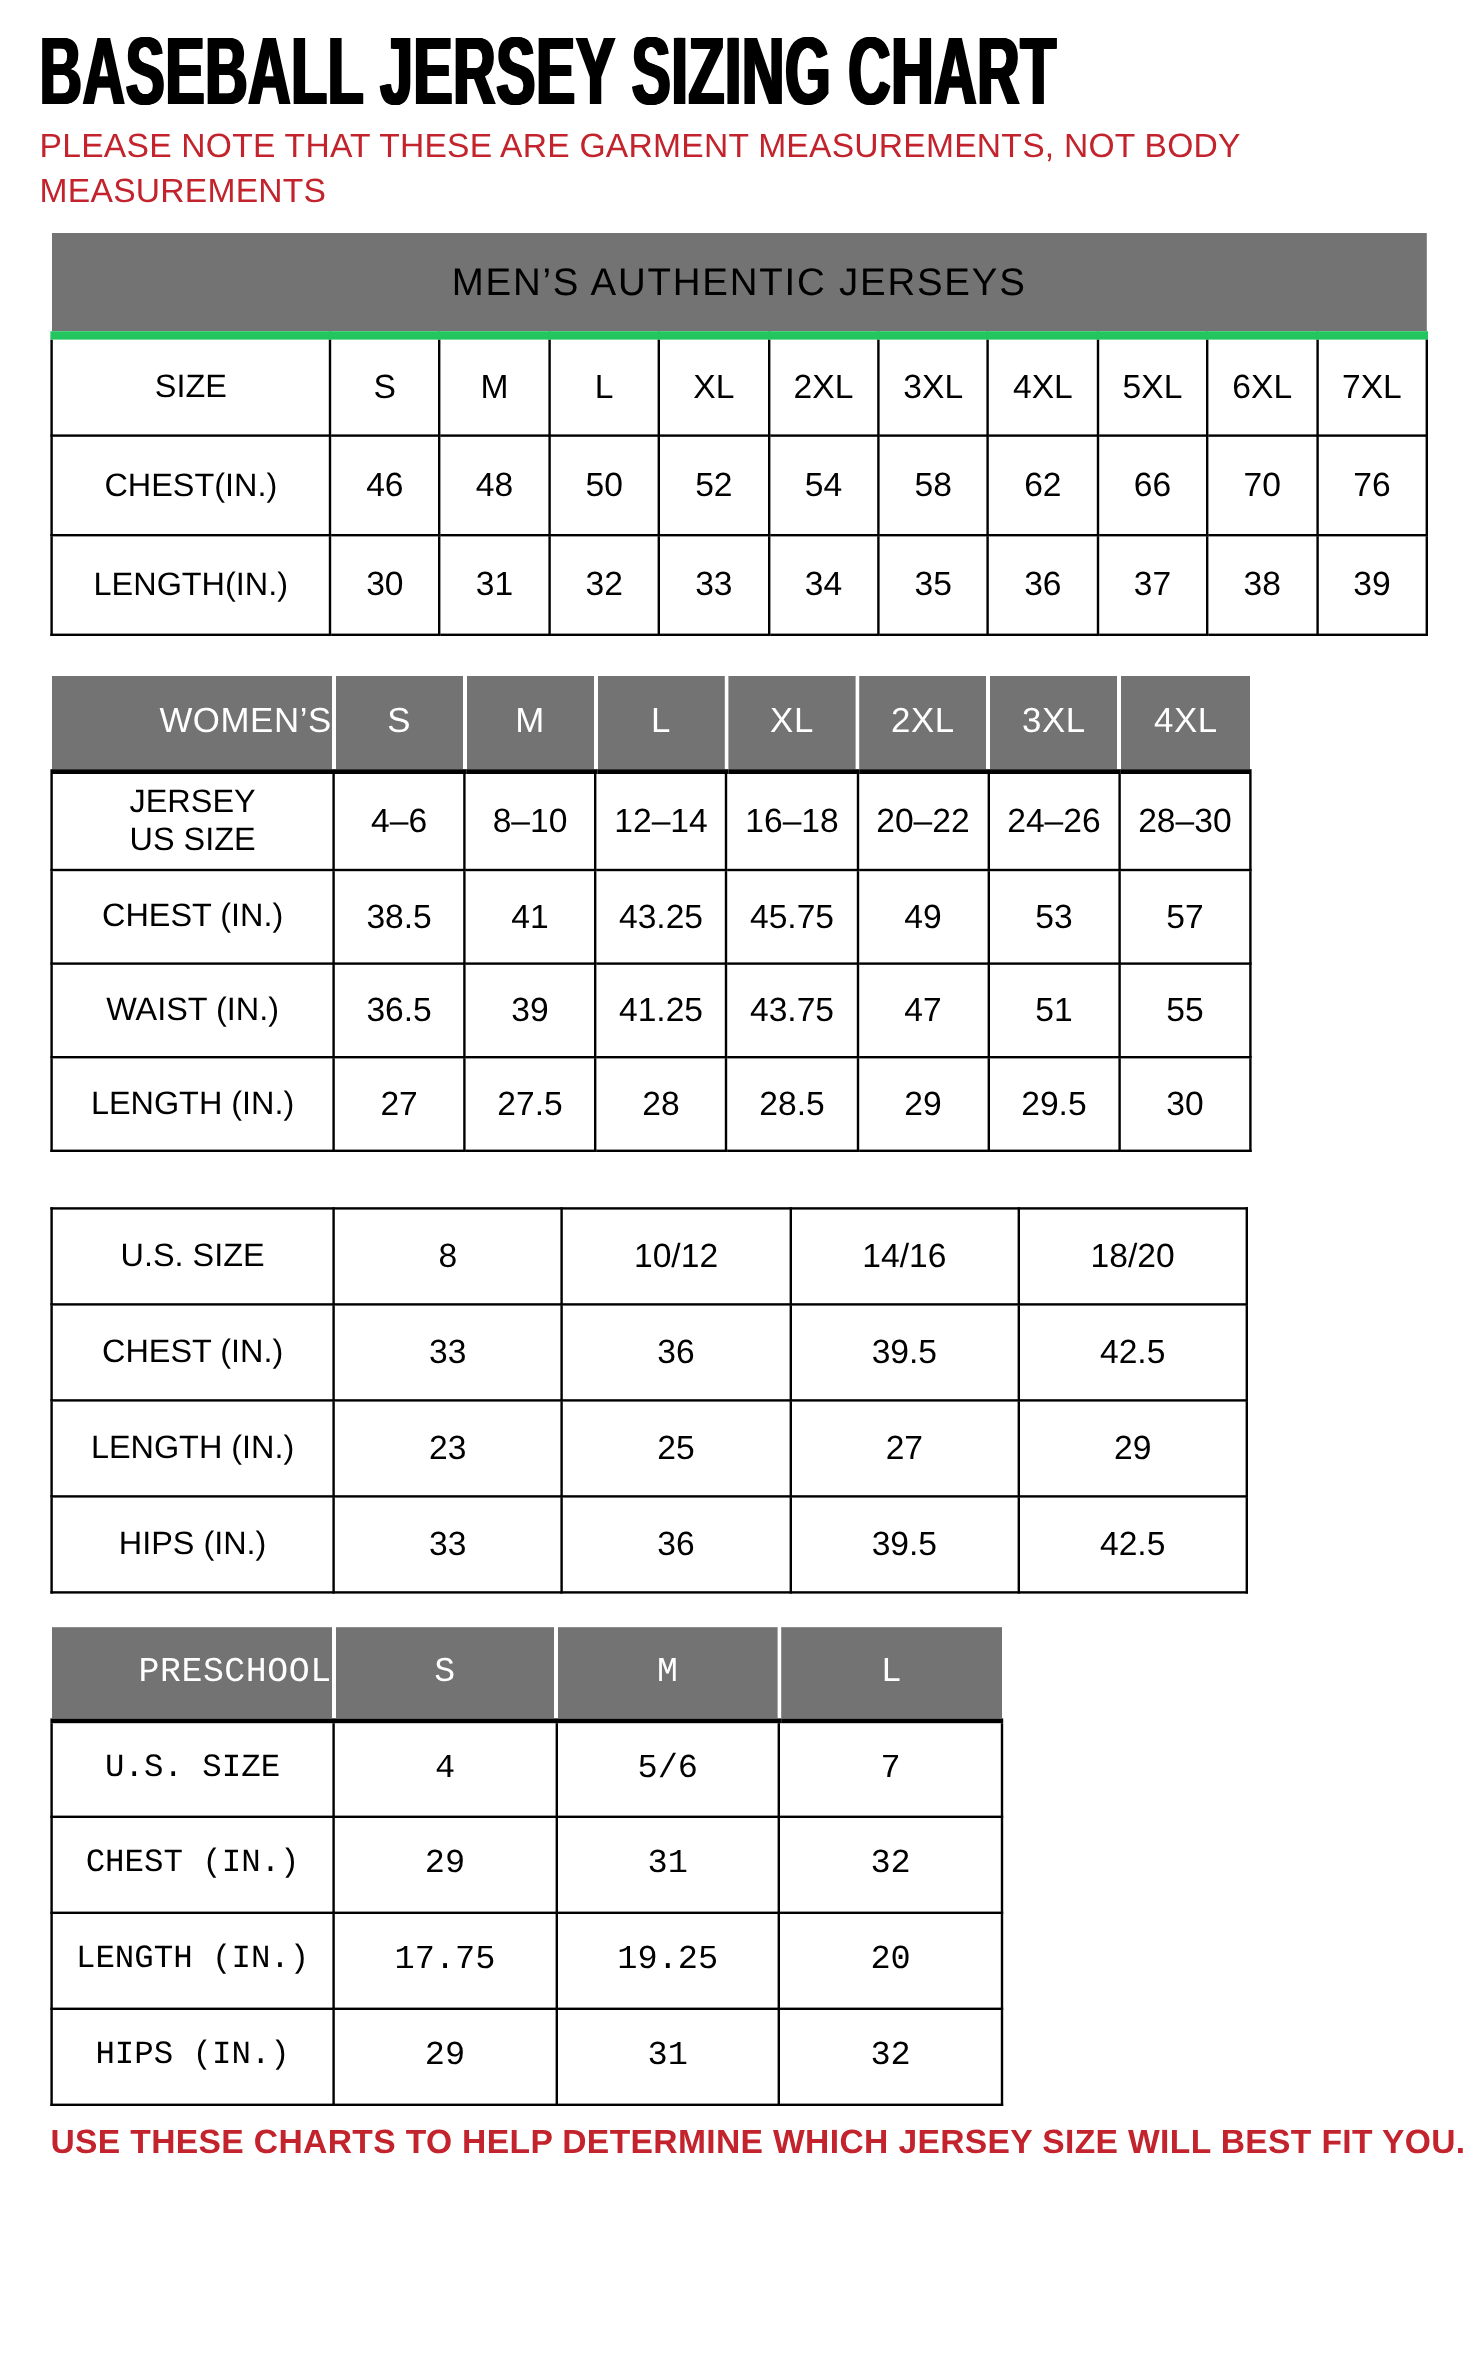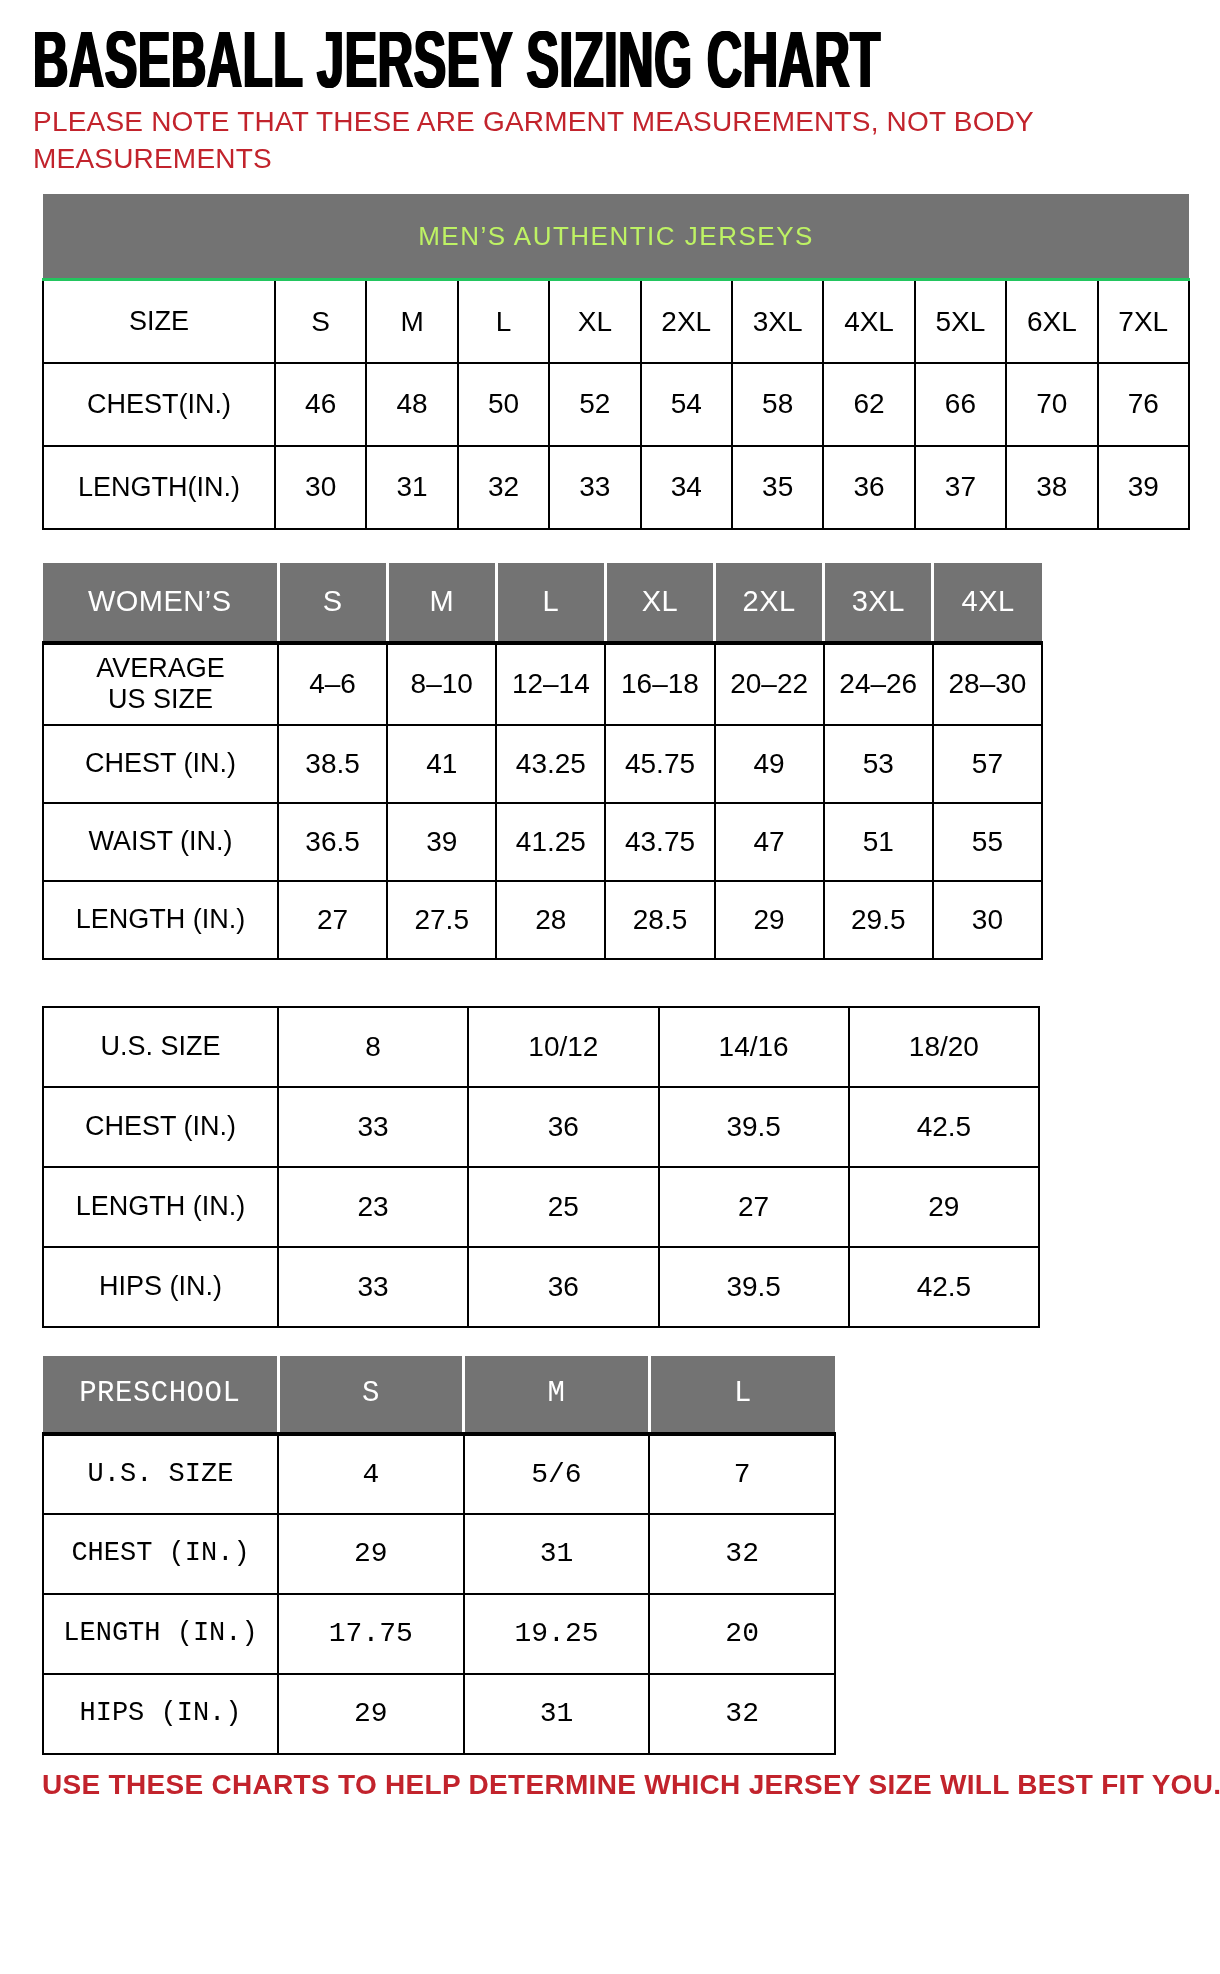--- a/index.html
+++ b/index.html
@@ -39,32 +39,32 @@
     font-weight:400;padding:0;overflow:hidden;
   }
   .sz-table .val{font-size:28px;}
   .sz-table .label{font-size:27px;white-space:pre-line;line-height:1.15;}
   .sz-table .ghead{
     background:var(--gray);color:#ffffff;
     border-top:none;border-left:3px solid #fff;border-right:3px solid #fff;
     border-bottom:4px solid #000;
     font-size:29px;letter-spacing:0.5px;
   }
-  .sz-table .ghead:first-child{border-left:none;}
+  .sz-table .ghead:first-child{border-left:none;text-align:right;}
   .sz-table .ghead:last-child{border-right:none;}
 
   
   .mens{width:1148px;margin-top:16px;}
   .mens col.c-label{width:232px;}
   .mens tr{height:83px;}
   .mens tr.hdr{height:86px;}
   .mens .title-cell{
-    background:var(--gray);color:#bef264;
-    border:none;border-bottom:3px solid #22c55e;
-    font-size:26px;letter-spacing:1.5px;
+    background:var(--gray);color:#000000;
+    border:none;border-bottom:7px solid #22c55e;
+    font-size:32px;letter-spacing:1.5px;
   }
 
   
   .womens{width:1001px;margin-top:33px;}
   .womens col.c-label{width:235px;}
   .womens tr{height:78px;}
   .womens tr.hdr{height:80px;}
   .womens tbody tr:nth-child(2){height:82px;}
 
   
@@ -157,21 +157,21 @@
           <th class="ghead label">WOMEN’S</th>
           <th class="ghead">S</th>
           <th class="ghead">M</th>
           <th class="ghead">L</th>
           <th class="ghead">XL</th>
           <th class="ghead">2XL</th>
           <th class="ghead">3XL</th>
           <th class="ghead">4XL</th>
         </tr>
         <tr>
-          <td class="label">AVERAGE
+          <td class="label">JERSEY
 US SIZE</td>
           <td class="val">4–6</td>
           <td class="val">8–10</td>
           <td class="val">12–14</td>
           <td class="val">16–18</td>
           <td class="val">20–22</td>
           <td class="val">24–26</td>
           <td class="val">28–30</td>
         </tr>
         <tr>

